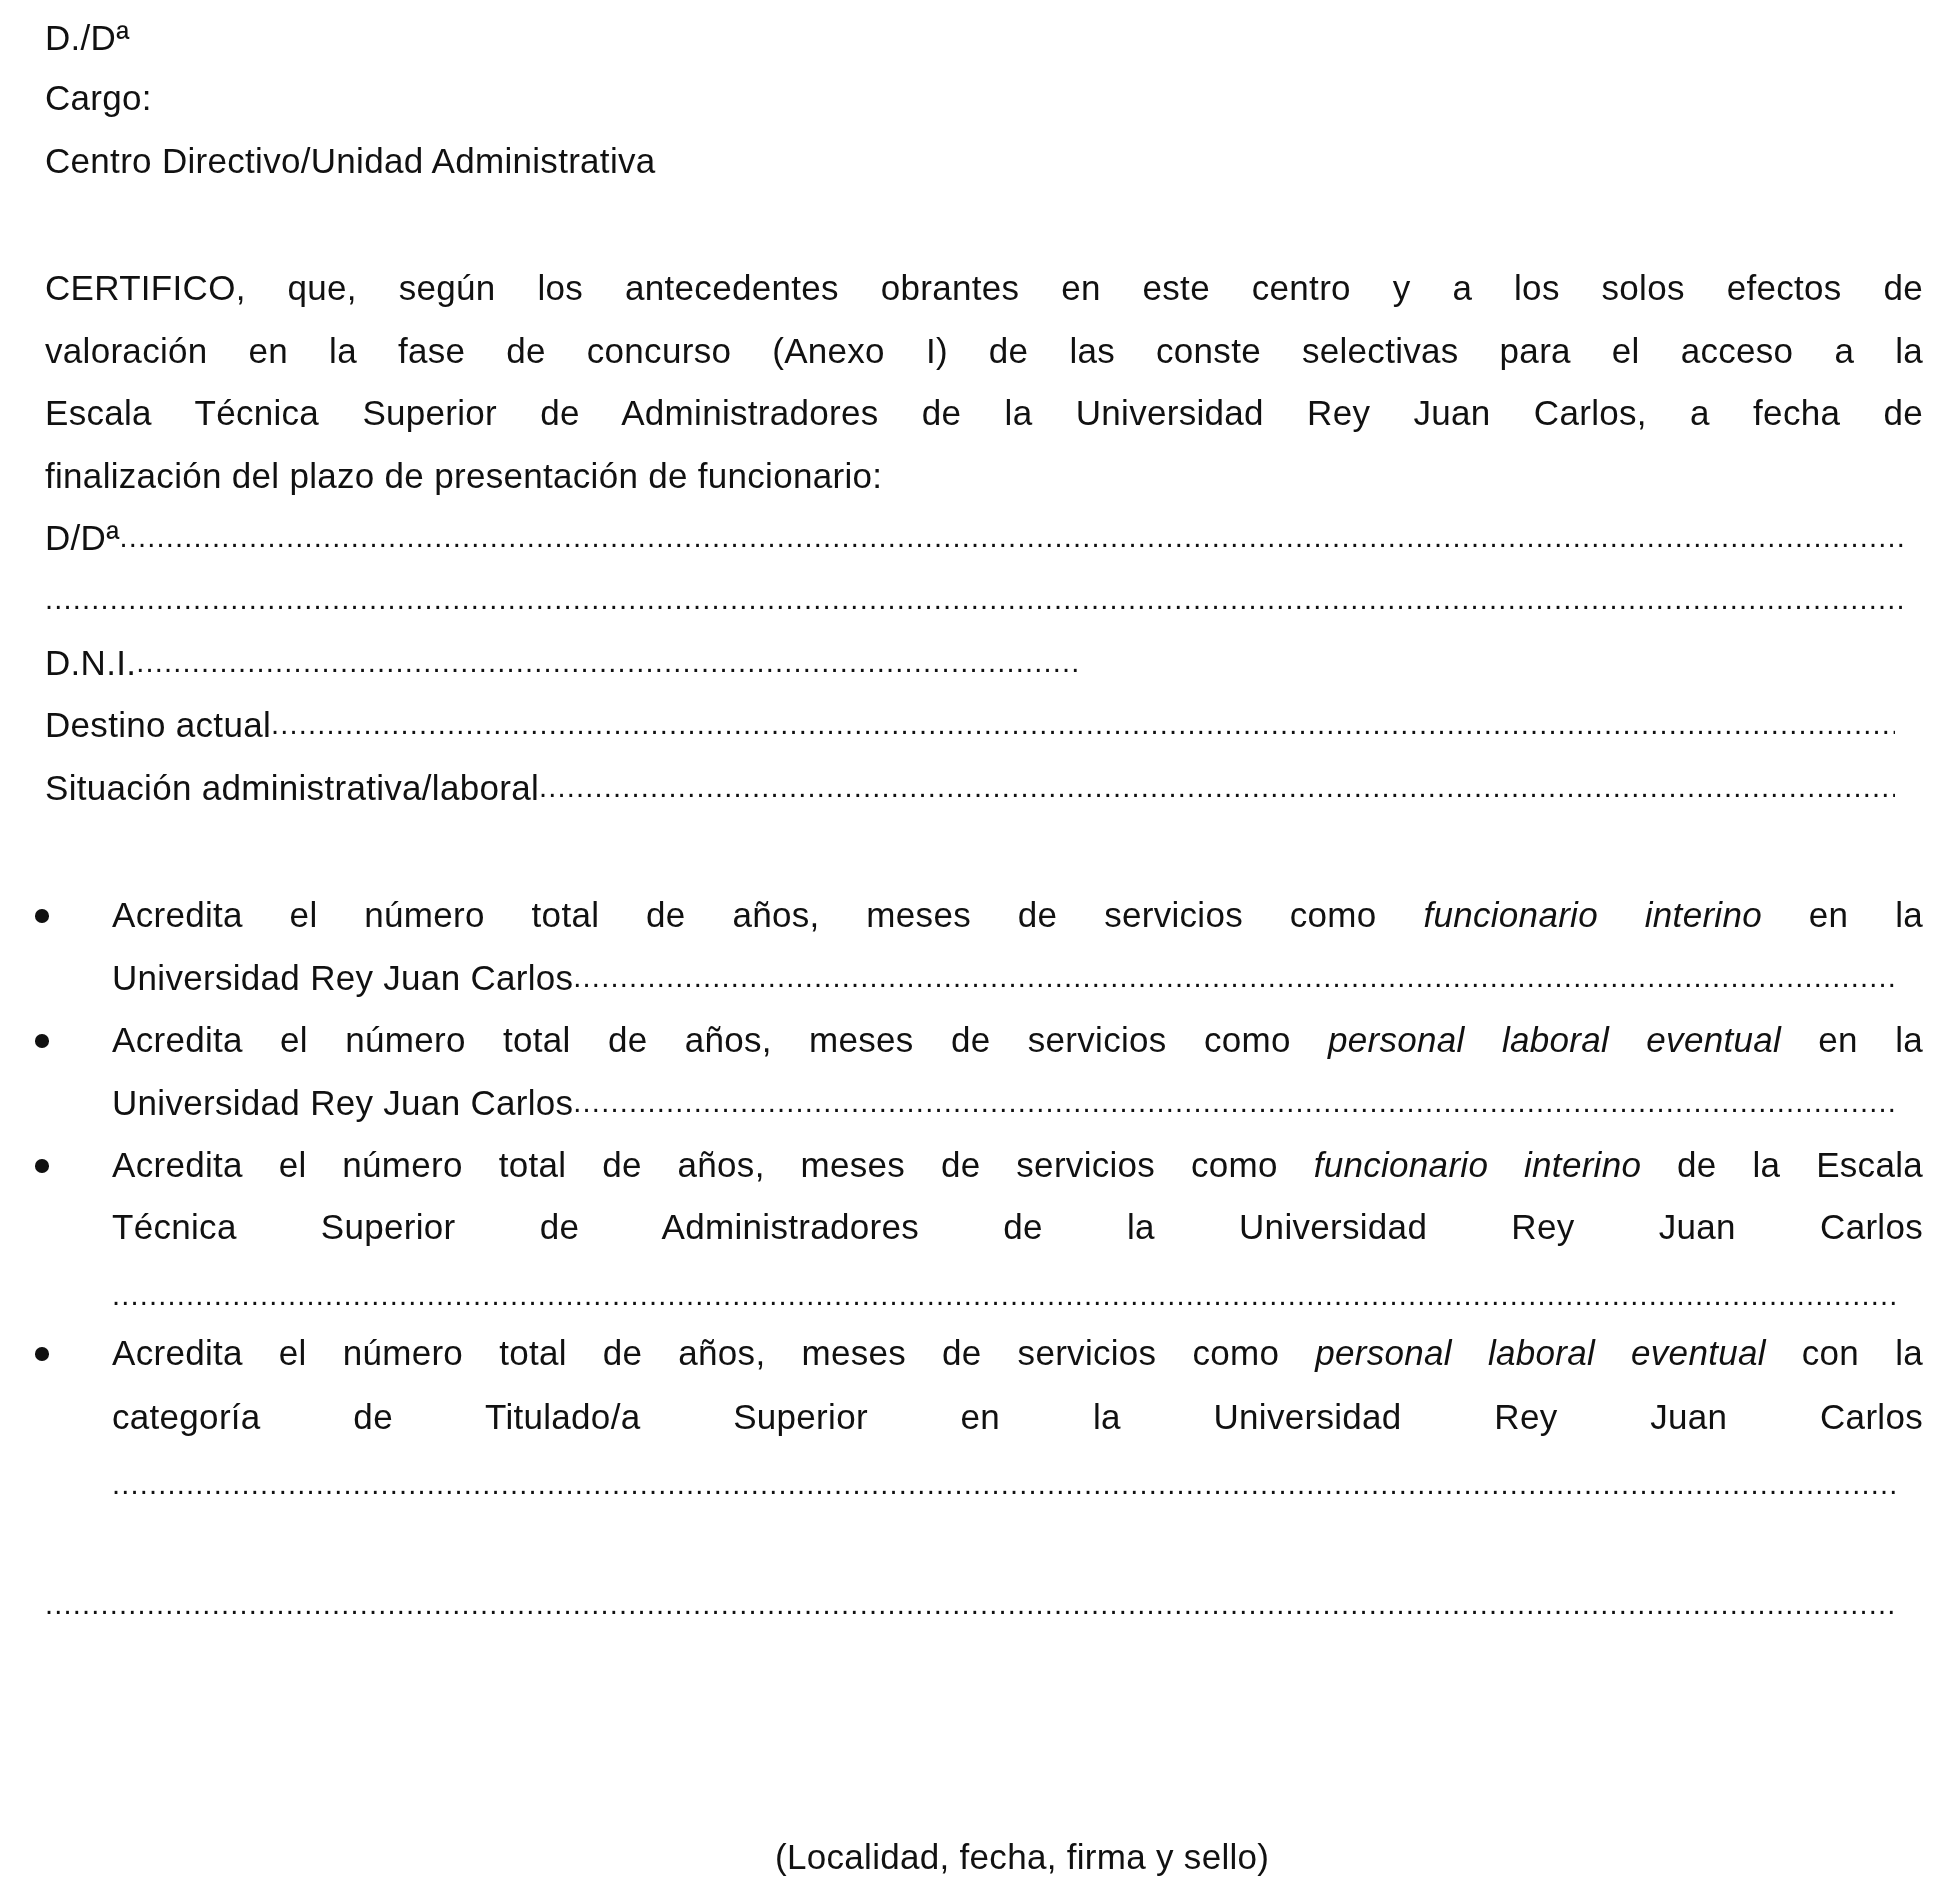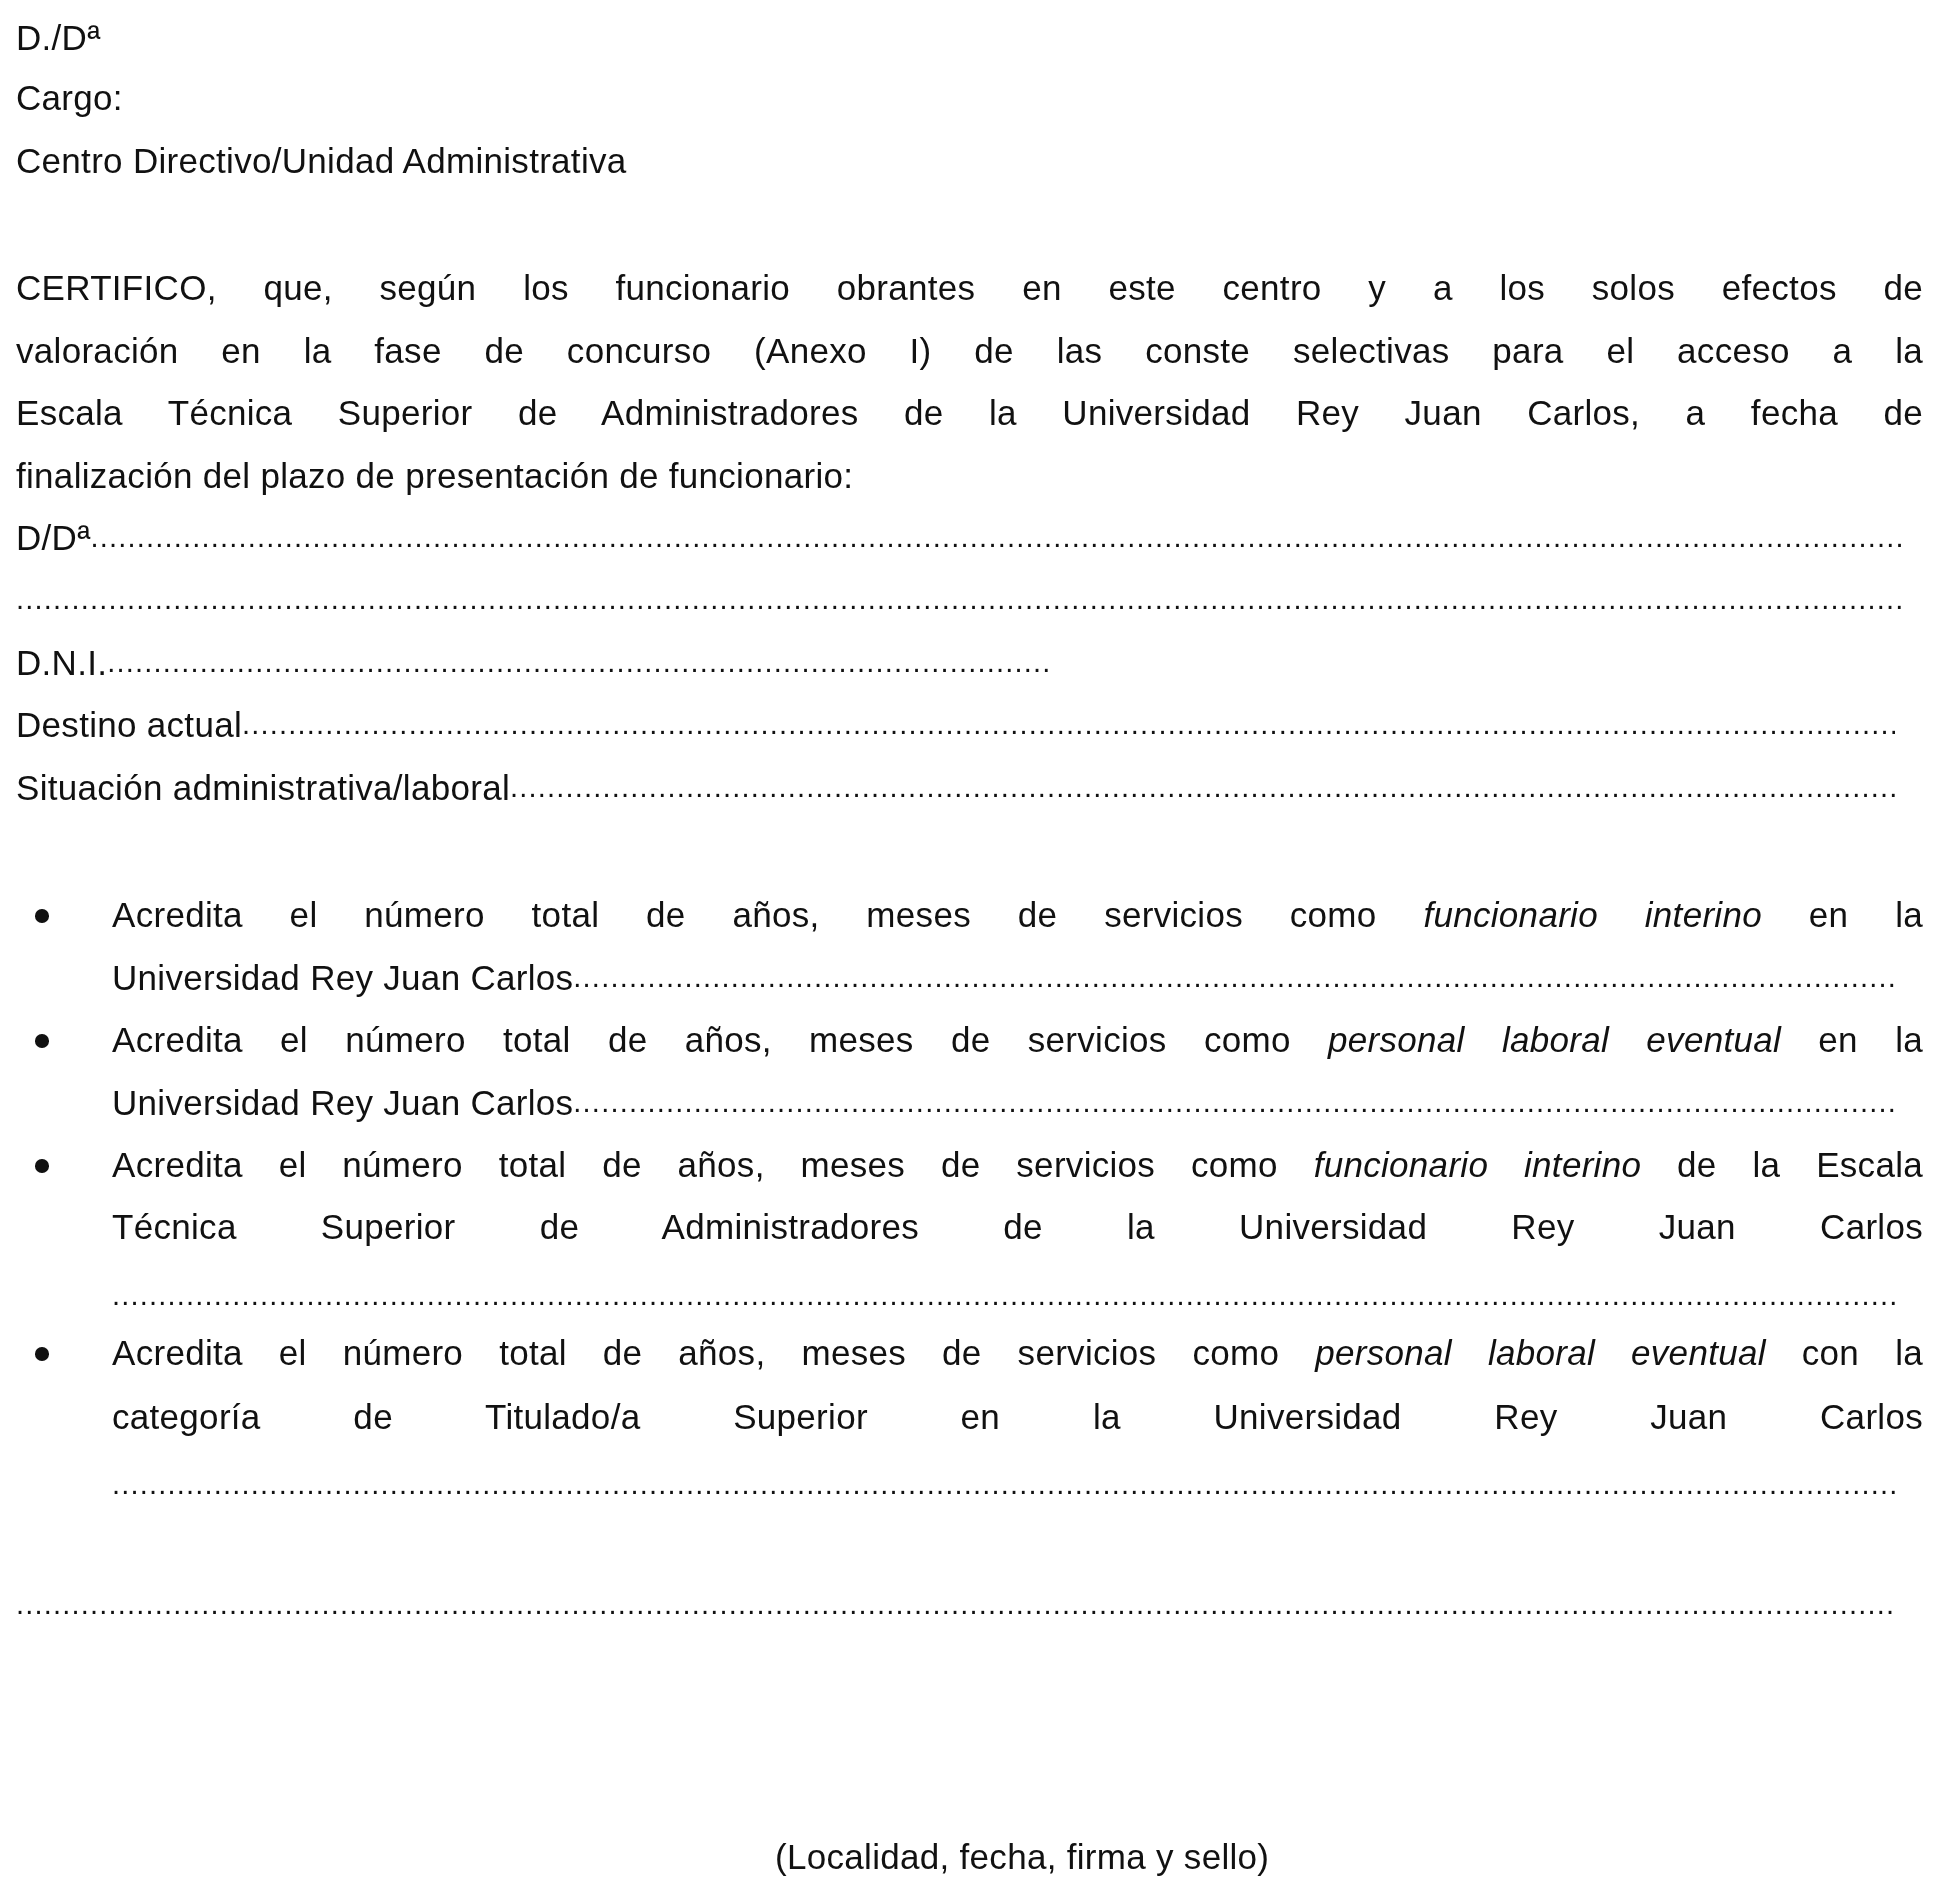--- a/index.html
+++ b/index.html
@@ -1,37 +1,37 @@
 <!DOCTYPE html>
 <html><head>
 <meta charset="utf-8">
 <style>
   html, body { margin: 0; padding: 0; background: #ffffff; }
   body { width: 1950px; height: 1889px; position: relative; overflow: hidden;
          font-family: "Liberation Sans", sans-serif; color: #111111; }
-  .line { position: absolute; left: 16px; height: 49px; line-height: 49px;
+  .line { position: absolute; left: 45px; height: 49px; line-height: 49px;
           font-size: 35px; white-space: nowrap; letter-spacing: 0.3px; }
   .full { right: 27px; }
   .just { text-align: justify; text-align-last: justify; white-space: normal; overflow: hidden; }
   .field { display: flex; align-items: flex-start; }
   .field .lbl { flex: 0 0 auto; }
   .field .dots { flex: 1 1 auto; overflow: hidden; white-space: nowrap; letter-spacing: 1.2px; font-size: 29px; }
   .bl { left: 112px; }
   .bullet { position: absolute; left: 35px; width: 13.7px; height: 13.7px; border-radius: 50%; background: #111; }
   .dotsonly { overflow: hidden; white-space: nowrap; letter-spacing: 1.2px; font-size: 29px; }
   i { font-style: italic; }
 </style>
 </head>
 <body>
 
 <div class="line" style="top:12.7px">D./Dª</div>
 <div class="line" style="top:73px">Cargo:</div>
 <div class="line" style="top:136px">Centro Directivo/Unidad Administrativa</div>
 
-<div class="line full just" style="top:263px">CERTIFICO, que, según los funcionario obrantes en este centro y a los solos efectos de</div>
+<div class="line full just" style="top:263px">CERTIFICO, que, según los antecedentes obrantes en este centro y a los solos efectos de</div>
 <div class="line full just" style="top:326px">valoración en la fase de concurso (Anexo I) de las conste selectivas para el acceso a la</div>
 <div class="line full just" style="top:388px">Escala Técnica Superior de Administradores de la Universidad Rey Juan Carlos, a fecha de</div>
 <div class="line" style="top:451px">finalización del plazo de presentación de funcionario:</div>
 
 <div class="line field" style="top:513px; right:47px">
   <span class="lbl">D/Dª </span>
   <span class="dots">......................................................................................................................................................................................................................................................................</span>
 </div>
 <div class="line field" style="top:575px; right:47px">
   <span class="dots">......................................................................................................................................................................................................................................................................</span>

